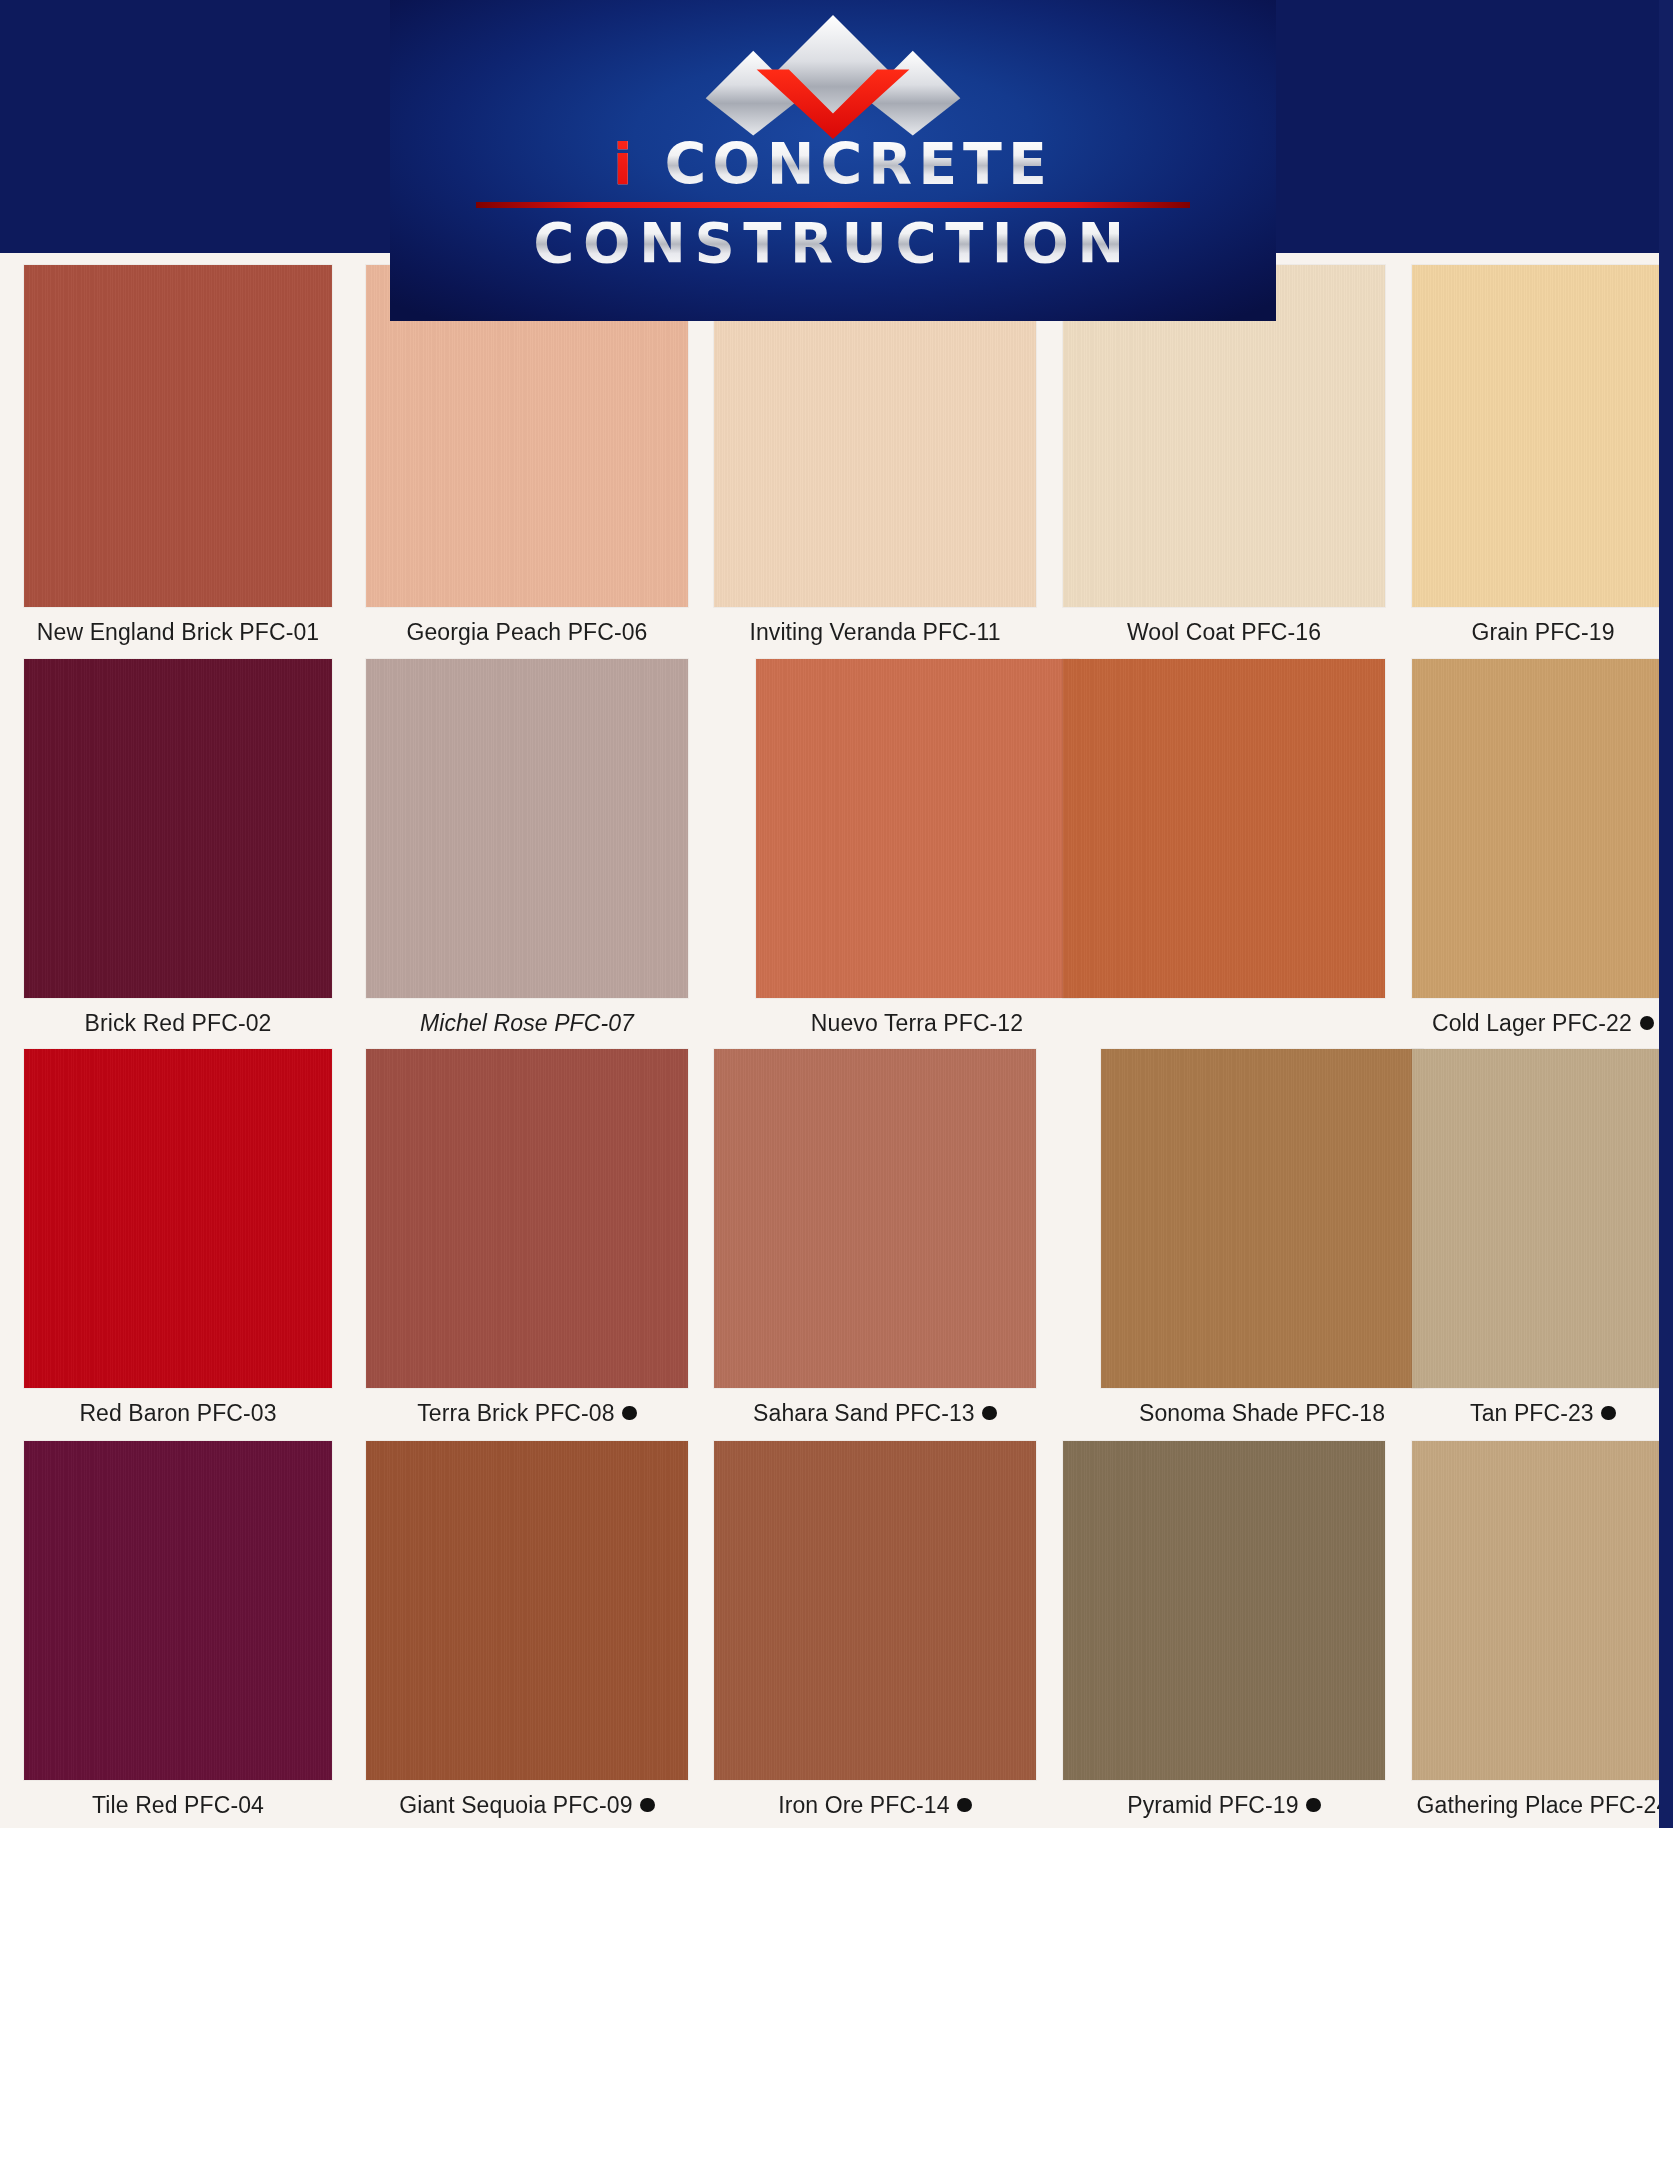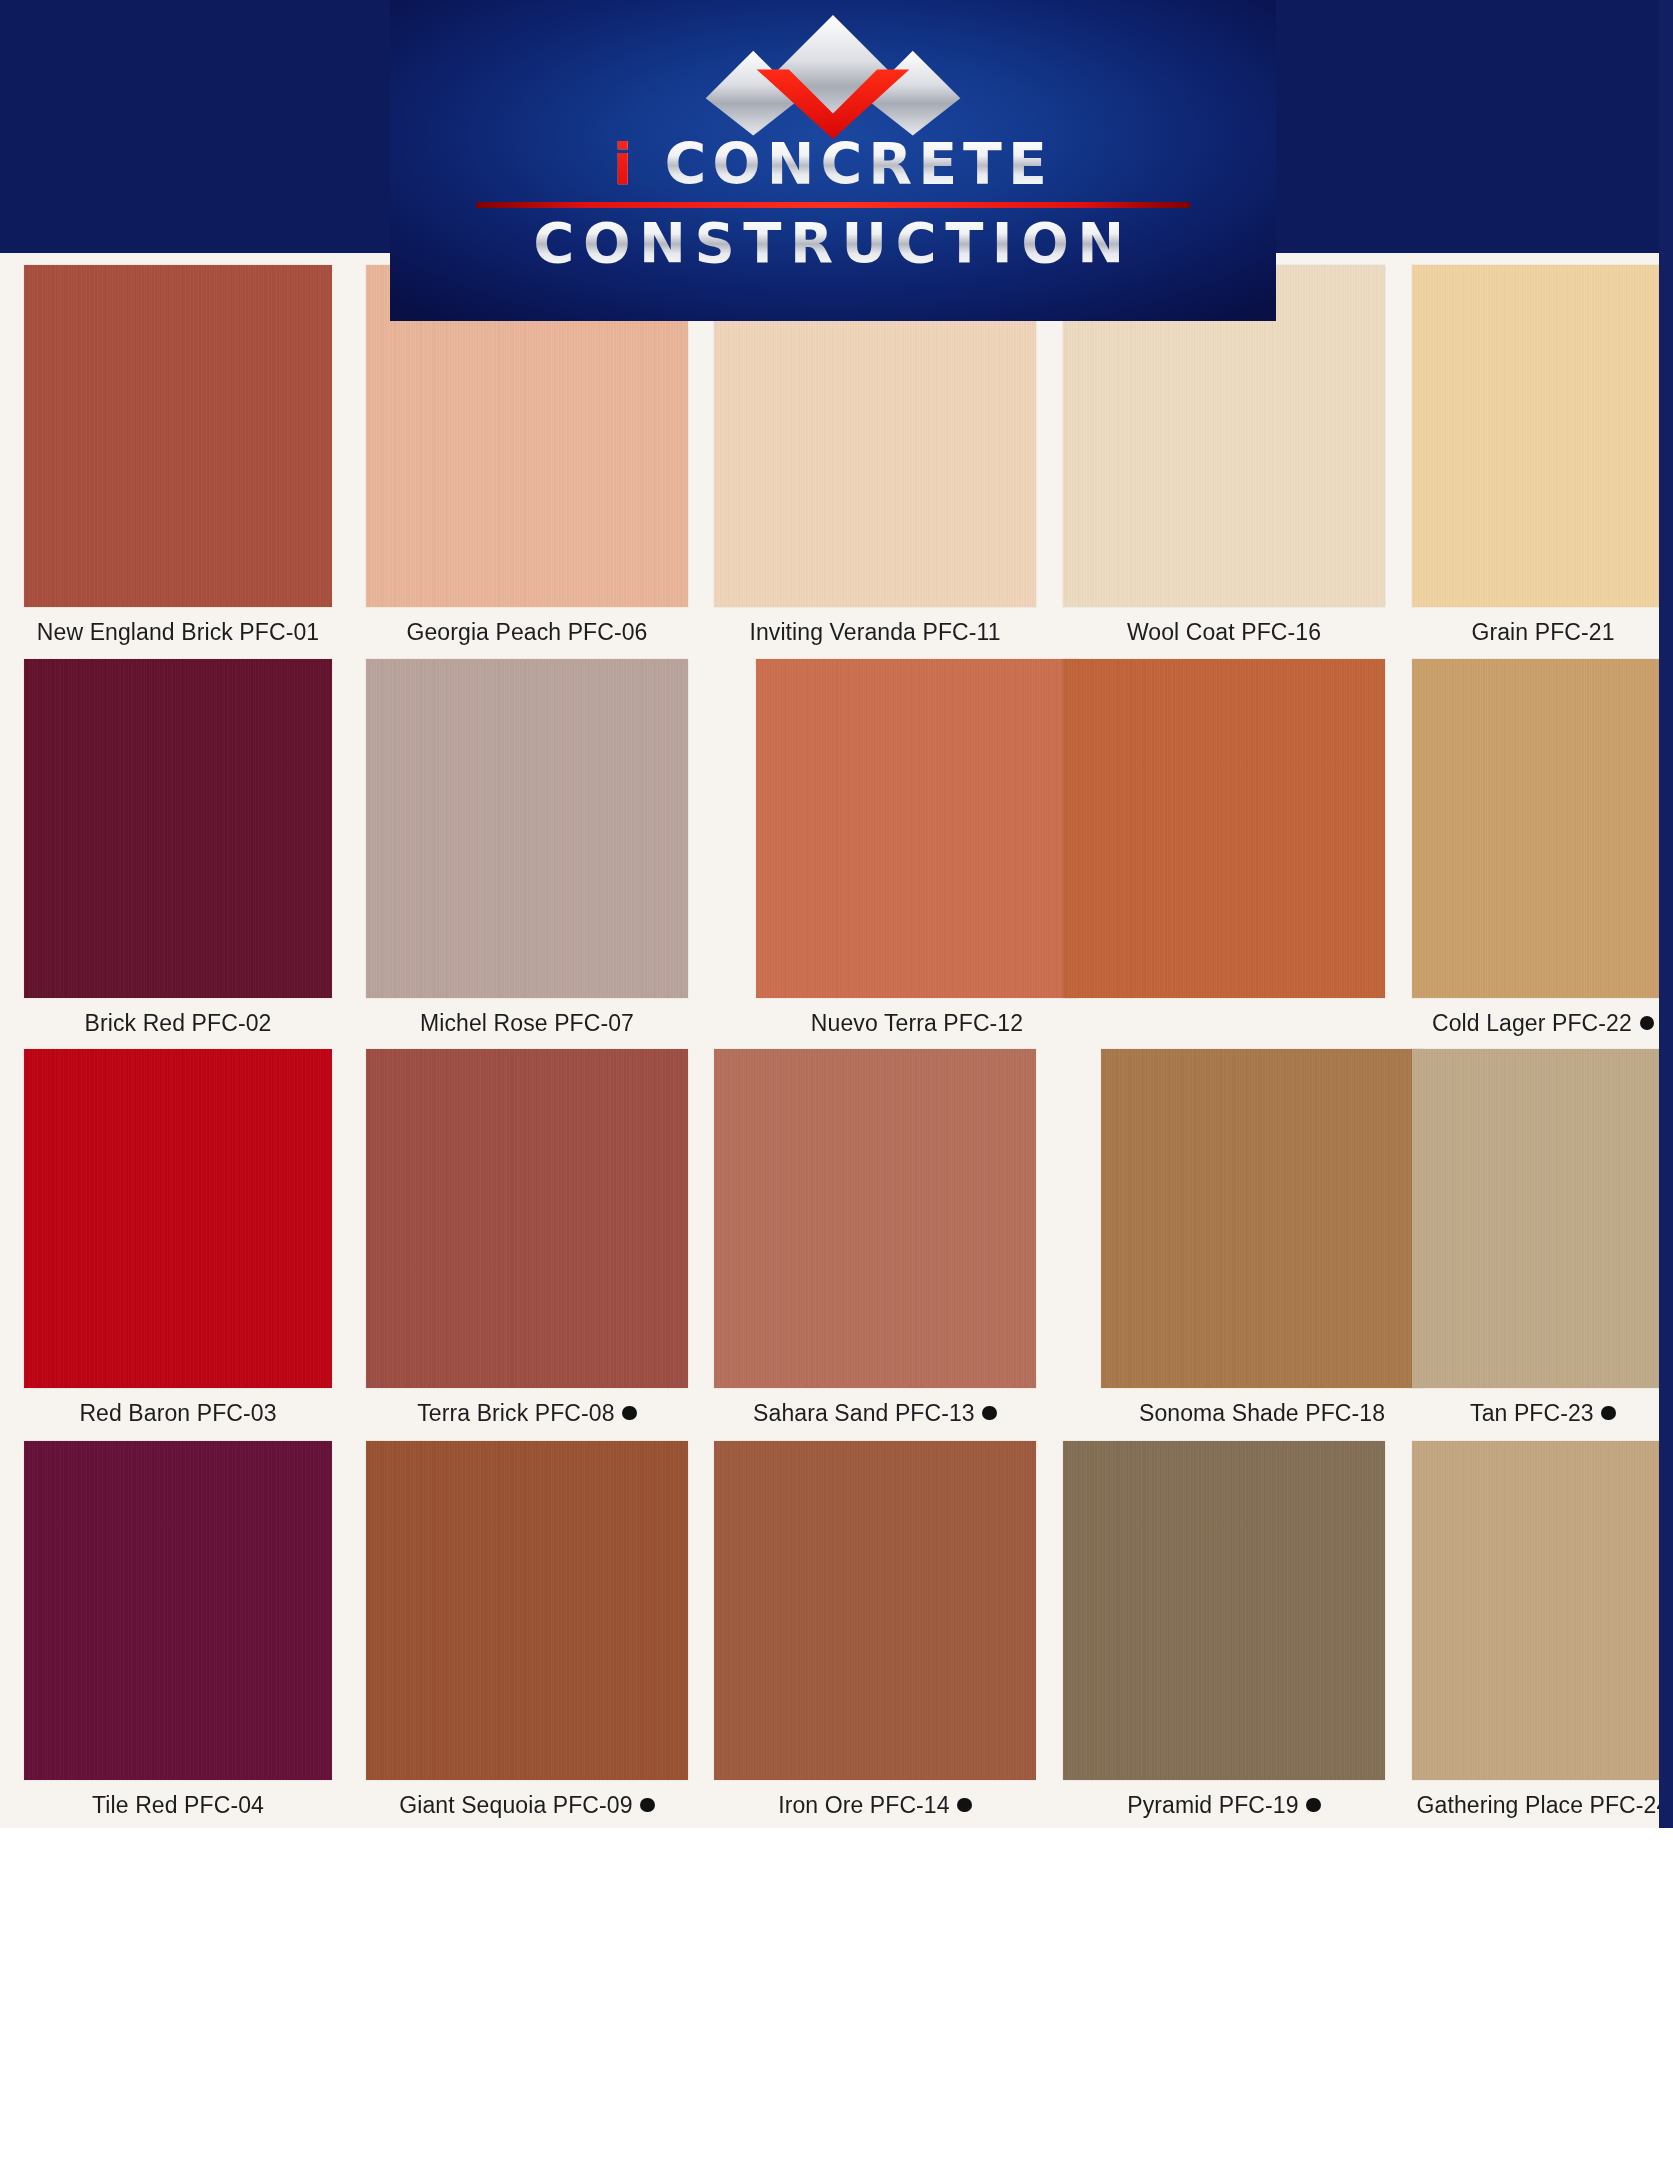--- a/index.html
+++ b/index.html
@@ -228,29 +228,29 @@
         <div class="sw-cell" style="left: 714px; width: 322px;">
           <div class="sw-chip" title="Inviting Veranda PFC-11" style="height: 342px; background: rgb(240, 213, 186);"></div>
           <div class="sw-label"><span>Inviting Veranda PFC-11</span></div>
         </div>
         <div class="sw-cell" style="left: 1063px; width: 322px;">
           <div class="sw-chip" title="Wool Coat PFC-16" style="height: 342px; background: rgb(238, 220, 194);"></div>
           <div class="sw-label"><span>Wool Coat PFC-16</span></div>
         </div>
         <div class="sw-cell" style="left: 1412px; width: 262px;">
           <div class="sw-chip" title="Grain PFC-21" style="height: 342px; background: rgb(241, 211, 161);"></div>
-          <div class="sw-label"><span>Grain PFC-21</span></div>
+          <div class="sw-label"><span>Grain PFC-19</span></div>
         </div>
       </div>
       <div class="sw-row" style="top: 406px; height: 390px;">
         <div class="sw-cell" style="left: 24px; width: 308px;">
           <div class="sw-chip" title="Brick Red PFC-02" style="height: 339px; background: rgb(99, 19, 46);"></div>
           <div class="sw-label"><span>Brick Red PFC-02</span></div>
         </div>
-        <div class="sw-cell" style="left: 366px; width: 322px;">
+        <div class="sw-cell" style="left: 366px; width: 322px; font-style: italic;">
           <div class="sw-chip" title="Michel Rose PFC-07" style="height: 339px; background: rgb(187, 164, 158);"></div>
           <div class="sw-label"><span>Michel Rose PFC-07</span></div>
         </div>
         <div class="sw-cell" style="left: 756px; width: 322px; border-radius: 20px;">
           <div class="sw-chip" title="Nuevo Terra PFC-12" style="height: 339px; background: rgb(204, 111, 79);"></div>
           <div class="sw-label"><span>Nuevo Terra PFC-12</span></div>
         </div>
         <div class="sw-cell" style="left: 1063px; width: 322px;">
           <div class="sw-chip" title="Rusty Orange PFC-17" style="height: 339px; background: rgb(194, 101, 58);"></div>
         </div>

